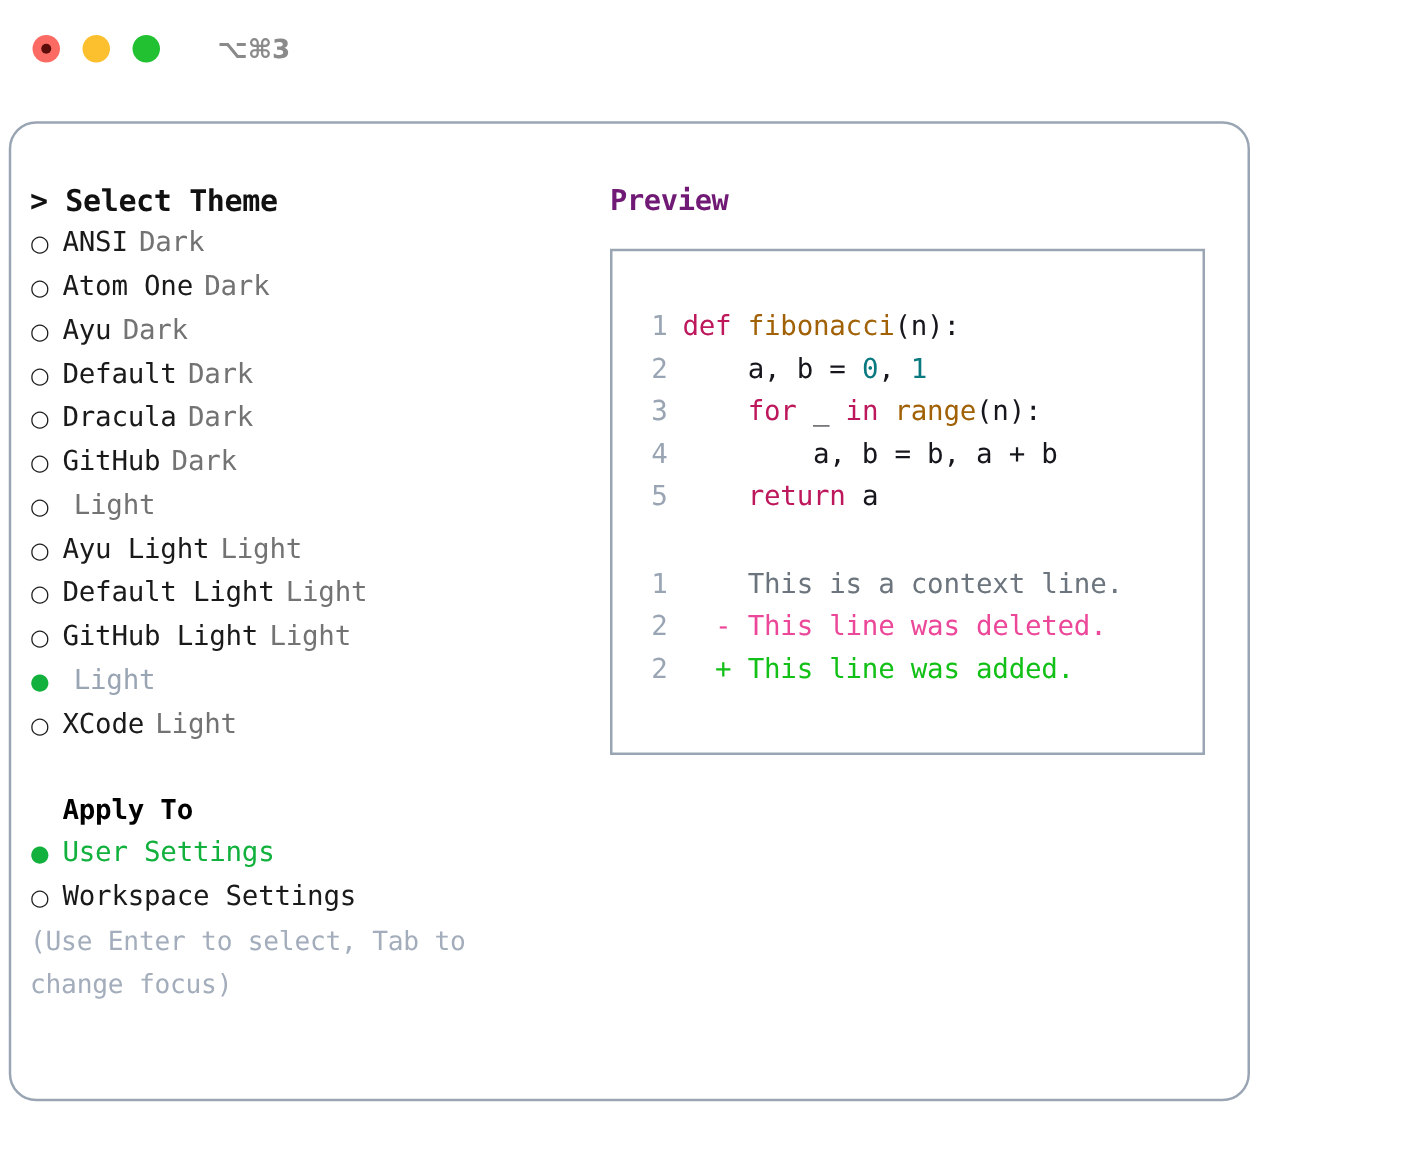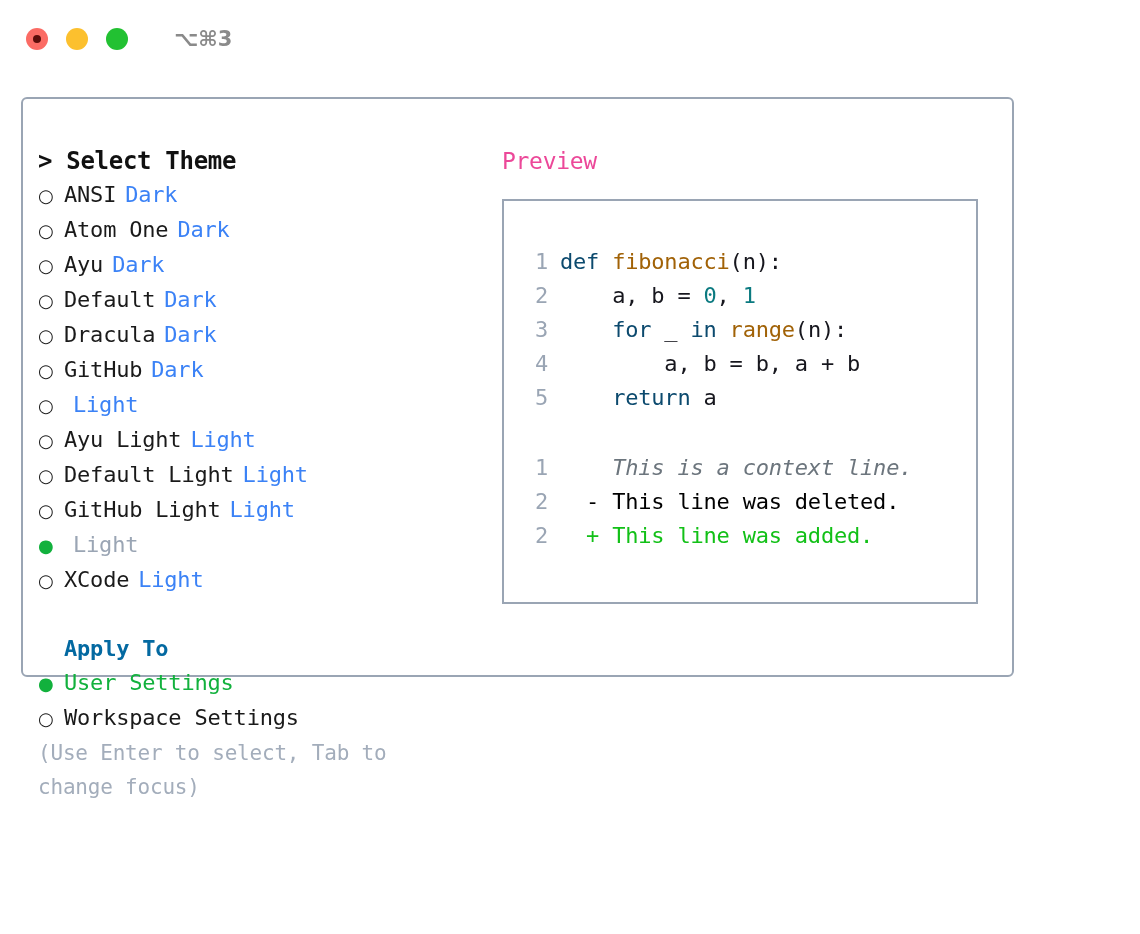--- a/index.html
+++ b/index.html
@@ -54,24 +54,24 @@
     font-size: 21px;
     font-weight: 700;
     color: #8a8a8a;
     letter-spacing: 0px;
     font-family: "DejaVu Sans", "Liberation Sans", sans-serif;
   }
 
   
   .panel {
     position: absolute;
-    left: 21px; top: 97px;
-    width: 993px; height: 580px;
+    left: 7px; top: 97px;
+    width: 993px; height: 784px;
     border: 2px solid #9aa5b4;
-    border-radius: 6px;
+    border-radius: 22px;
     background: #ffffff;
   }
 
   .columns {
     position: absolute;
     left: 0; top: 0;
     width: 100%; height: 100%;
   }
 
   
@@ -101,30 +101,30 @@
     width: 26px;
     flex: 0 0 26px;
     font-size: 18px;
     color: #1a1a1a;
     font-family: "DejaVu Sans", sans-serif;
   }
   .bullet.sel { color: #12b13d; }
   .opt-label { color: #1a1a1a; }
   .opt-row.sel .opt-label { color: #12b13d; }
   .opt-kind {
-    color: #3b82f6;
+    color: #737373;
     margin-left: 9px;
   }
   .opt-row.sel .opt-kind { color: #9aa5b4; }
 
   .section-gap { height: 34px; }
   .apply-title {
     font-size: 22px;
     font-weight: 700;
-    color: #0369a1;
+    color: #000000;
     line-height: 34px;
     padding-left: 26px;
     letter-spacing: -0.2px;
   }
 
   .hint {
     font-size: 21px;
     line-height: 34px;
     color: #a3adbb;
     width: 405px;
@@ -132,22 +132,22 @@
   }
 
   
   .right-col {
     position: absolute;
     left: 479px; top: 45px;
     width: 500px;
   }
   .preview-title {
     font-size: 23px;
-    font-weight: 400;
-    color: #ec4899;
+    font-weight: 700;
+    color: #701a75;
     line-height: 34px;
     letter-spacing: -0.3px;
   }
   .preview-box {
     margin-top: 21px;
     width: 476px;
     height: 405px;
     border: 2px solid #9aa5b4;
     background: #ffffff;
     padding: 44px 0 0 14px;
@@ -162,27 +162,27 @@
   }
   .lnum {
     width: 30px;
     flex: 0 0 30px;
     text-align: right;
     color: #9aa5b4;
     margin-right: 12px;
   }
   .blank-line { height: 36px; }
 
-  .tok-kw   { color: #0c4a6e; }
+  .tok-kw   { color: #be185d; }
   .tok-fn   { color: #a16207; }
   .tok-num  { color: #0b7a80; }
   .tok-plain{ color: #16161d; }
 
-  .dl-ctx { color: #6c757d; font-style: italic; }
-  .dl-del { color: #000000; }
+  .dl-ctx { color: #6c757d; }
+  .dl-del { color: #ec4899; }
   .dl-add { color: #12c017; }
 </style>
 </head>
 <body>
 
 <div id="app">
 
   <div class="titlebar">
     <div class="traffic">
       <span class="dot red"></span>

